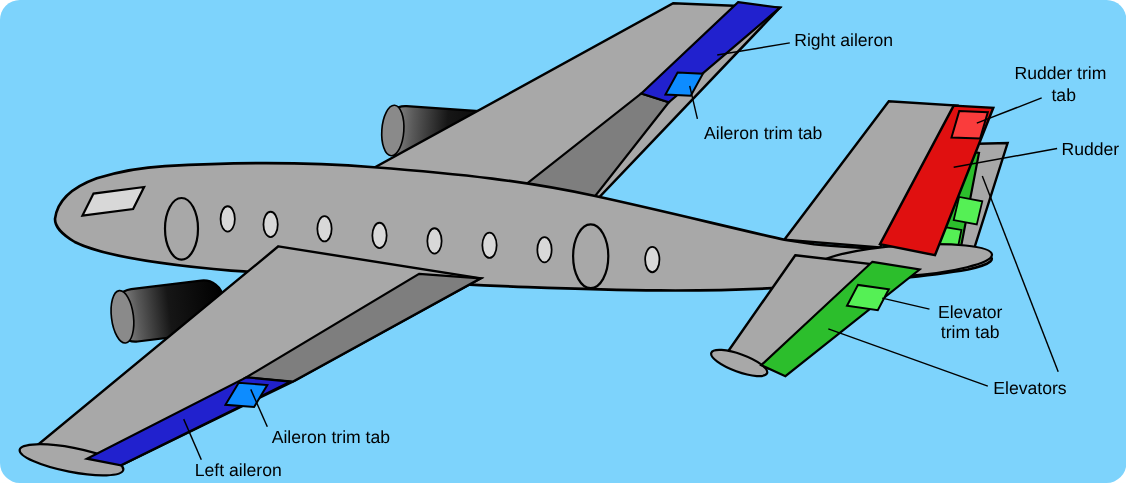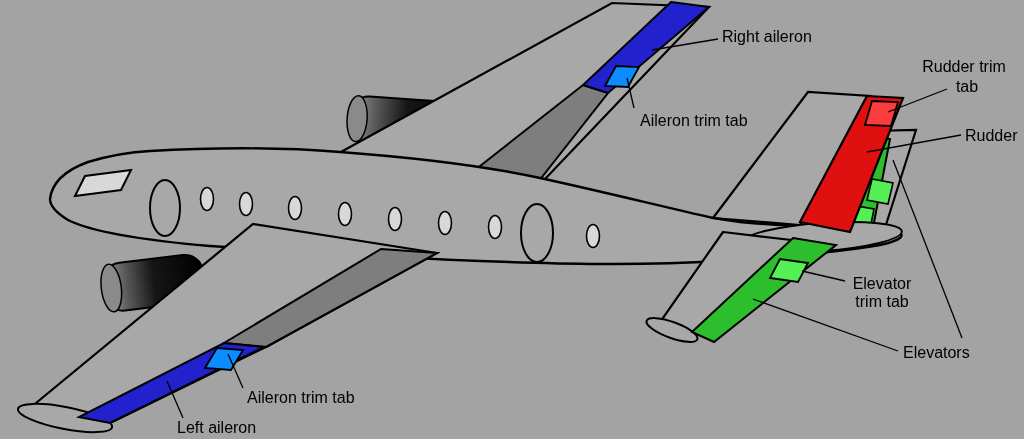--- a/index.html
+++ b/index.html
@@ -1,17 +1,17 @@
 <!DOCTYPE html>
 <html><head>
 <meta charset="utf-8">
 <style>
   html,body{margin:0;padding:0;background:#fff;}
-  #stage{position:relative;width:1024px;height:439px;background:#a3a3a3;overflow:hidden;
-         font-family:"Liberation Sans", sans-serif;}
+  #stage{position:relative;width:1024px;height:439px;background:#7dd3fc;overflow:hidden;
+         font-family:"Liberation Sans", sans-serif;border-radius:18px;}
   svg{display:block;}
   text{font-family:"Liberation Sans", sans-serif;font-size:16px;fill:#000;}
 </style>
 </head>
 <body>
 
 <div id="stage">
 <svg width="1024" height="439" viewBox="0 0 1024 439">
   <defs>
     <linearGradient id="engGrad" x1="0" y1="0" x2="1" y2="0">

